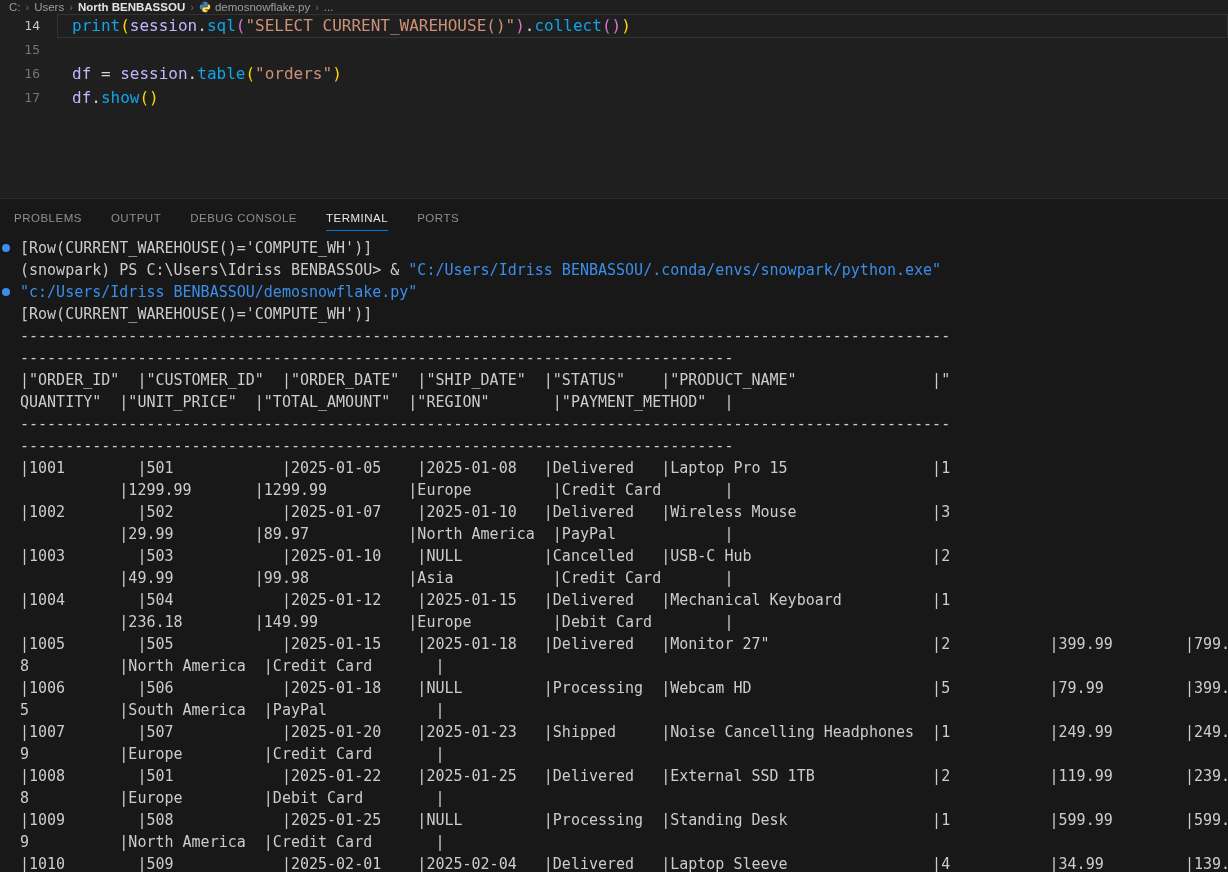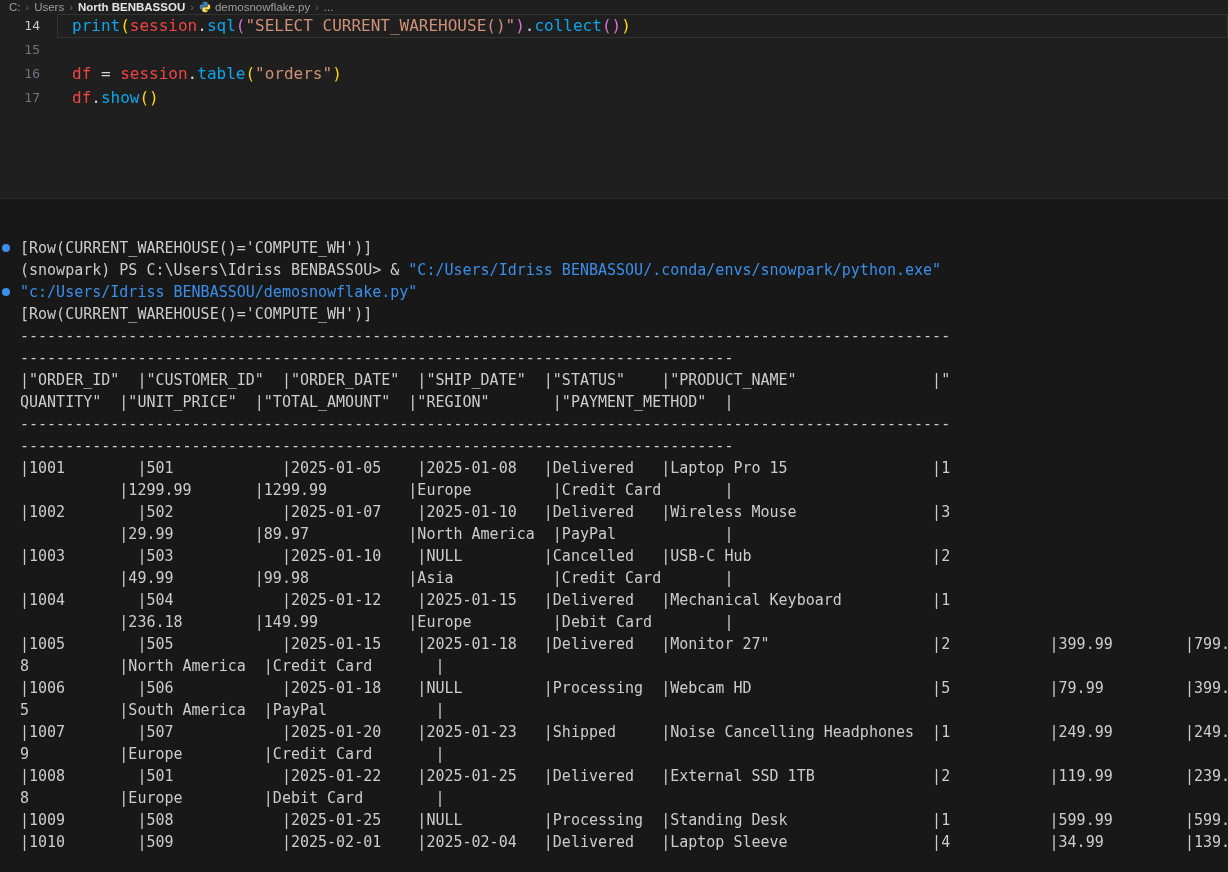--- a/index.html
+++ b/index.html
@@ -17,21 +17,21 @@
 
   
   .editor{position:absolute;top:14px;left:0;right:0;height:184px;background:#1f1f1f;}
   .eline{position:relative;height:24px;line-height:24px;display:flex;
     font-family:"DejaVu Sans Mono","Liberation Mono",monospace;font-size:16px;}
   .eline .num{width:40px;text-align:right;color:#6e7681;flex:none;font-size:13px;cursor:pointer;}
   .eline.current .num{color:#c6c6c6;}
   .eline .code{padding-left:32px;white-space:pre;color:#d4d4d4;}
   .eline.current::after{content:"";position:absolute;left:57px;right:0;top:0;bottom:0;
     border:1px solid #333333;pointer-events:none;}
-  .tk-fn{color:#0ea5e9;} .tk-var{color:#ef4444;} .tk-pun{color:#d4d4d4;}
+  .tk-fn{color:#0ea5e9;} .tk-var{color:#c4b5fd;} .tk-pun{color:#d4d4d4;}
   .tk-str{color:#ce9178;} .tk-b1{color:#ffd700;} .tk-b2{color:#da70d6;}
 
   
   .panel{position:absolute;top:198px;left:0;right:0;bottom:0;
     background:#181818;border-top:1px solid #2b2b2b;}
   .ptabs{display:flex;gap:29px;padding-left:14px;height:35px;align-items:center;}
   .ptab{font-size:11.5px;letter-spacing:.5px;color:#8f8f8f;cursor:pointer;
     padding:10px 0 6px 0;border-bottom:1px solid transparent;}
   .ptab.active{color:#e7e7e7;border-bottom:1px solid #0078d4;}
 
@@ -86,20 +86,27 @@
       <div class="num">16</div>
       <div class="code"><span class="tk-var">df</span><span class="tk-pun"> = </span><span class="tk-var">session</span><span class="tk-pun">.</span><span class="tk-fn">table</span><span class="tk-b1">(</span><span class="tk-str">"orders"</span><span class="tk-b1">)</span></div>
     </div>
     <div class="eline">
       <div class="num">17</div>
       <div class="code"><span class="tk-var">df</span><span class="tk-pun">.</span><span class="tk-fn">show</span><span class="tk-b1">(</span><span class="tk-b1">)</span></div>
     </div>
   </div>
 
 <div class="panel">
+  <div class="ptabs">
+      <div class="ptab">PROBLEMS</div>
+      <div class="ptab">OUTPUT</div>
+      <div class="ptab">DEBUG CONSOLE</div>
+      <div class="ptab active">TERMINAL</div>
+      <div class="ptab">PORTS</div>
+    </div>
   <div class="terminal">
       <div class="tline"><span class="dot"></span><span>[Row(CURRENT_WAREHOUSE()='COMPUTE_WH')]</span></div>
       <div class="tline"><span>(snowpark) PS C:\Users\Idriss BENBASSOU&gt; &amp; </span><span class="blue">"C:/Users/Idriss BENBASSOU/.conda/envs/snowpark/python.exe"</span></div>
       <div class="tline"><span class="dot"></span><span class="blue">"c:/Users/Idriss BENBASSOU/demosnowflake.py"</span></div>
       <div class="tline"><span>[Row(CURRENT_WAREHOUSE()='COMPUTE_WH')]</span></div>
       <div class="tline"><span>-------------------------------------------------------------------------------------------------------</span></div>
       <div class="tline"><span>-------------------------------------------------------------------------------</span></div>
       <div class="tline"><span>|"ORDER_ID"  |"CUSTOMER_ID"  |"ORDER_DATE"  |"SHIP_DATE"  |"STATUS"    |"PRODUCT_NAME"               |"</span></div>
       <div class="tline"><span>QUANTITY"  |"UNIT_PRICE"  |"TOTAL_AMOUNT"  |"REGION"       |"PAYMENT_METHOD"  |</span></div>
       <div class="tline"><span>-------------------------------------------------------------------------------------------------------</span></div>
@@ -114,15 +121,16 @@
       <div class="tline"><span>           |236.18        |149.99          |Europe         |Debit Card        |</span></div>
       <div class="tline"><span>|1005        |505            |2025-01-15    |2025-01-18   |Delivered   |Monitor 27"                  |2           |399.99        |799.9</span></div>
       <div class="tline"><span>8          |North America  |Credit Card       |</span></div>
       <div class="tline"><span>|1006        |506            |2025-01-18    |NULL         |Processing  |Webcam HD                    |5           |79.99         |399.9</span></div>
       <div class="tline"><span>5          |South America  |PayPal            |</span></div>
       <div class="tline"><span>|1007        |507            |2025-01-20    |2025-01-23   |Shipped     |Noise Cancelling Headphones  |1           |249.99        |249.9</span></div>
       <div class="tline"><span>9          |Europe         |Credit Card       |</span></div>
       <div class="tline"><span>|1008        |501            |2025-01-22    |2025-01-25   |Delivered   |External SSD 1TB             |2           |119.99        |239.9</span></div>
       <div class="tline"><span>8          |Europe         |Debit Card        |</span></div>
       <div class="tline"><span>|1009        |508            |2025-01-25    |NULL         |Processing  |Standing Desk                |1           |599.99        |599.9</span></div>
+      <div class="tline"><span>9          |North America  |Credit Card       |</span></div>
       <div class="tline"><span>|1010        |509            |2025-02-01    |2025-02-04   |Delivered   |Laptop Sleeve                |4           |34.99         |139.9</span></div>
     </div>
 </div>
 
 </body></html>

